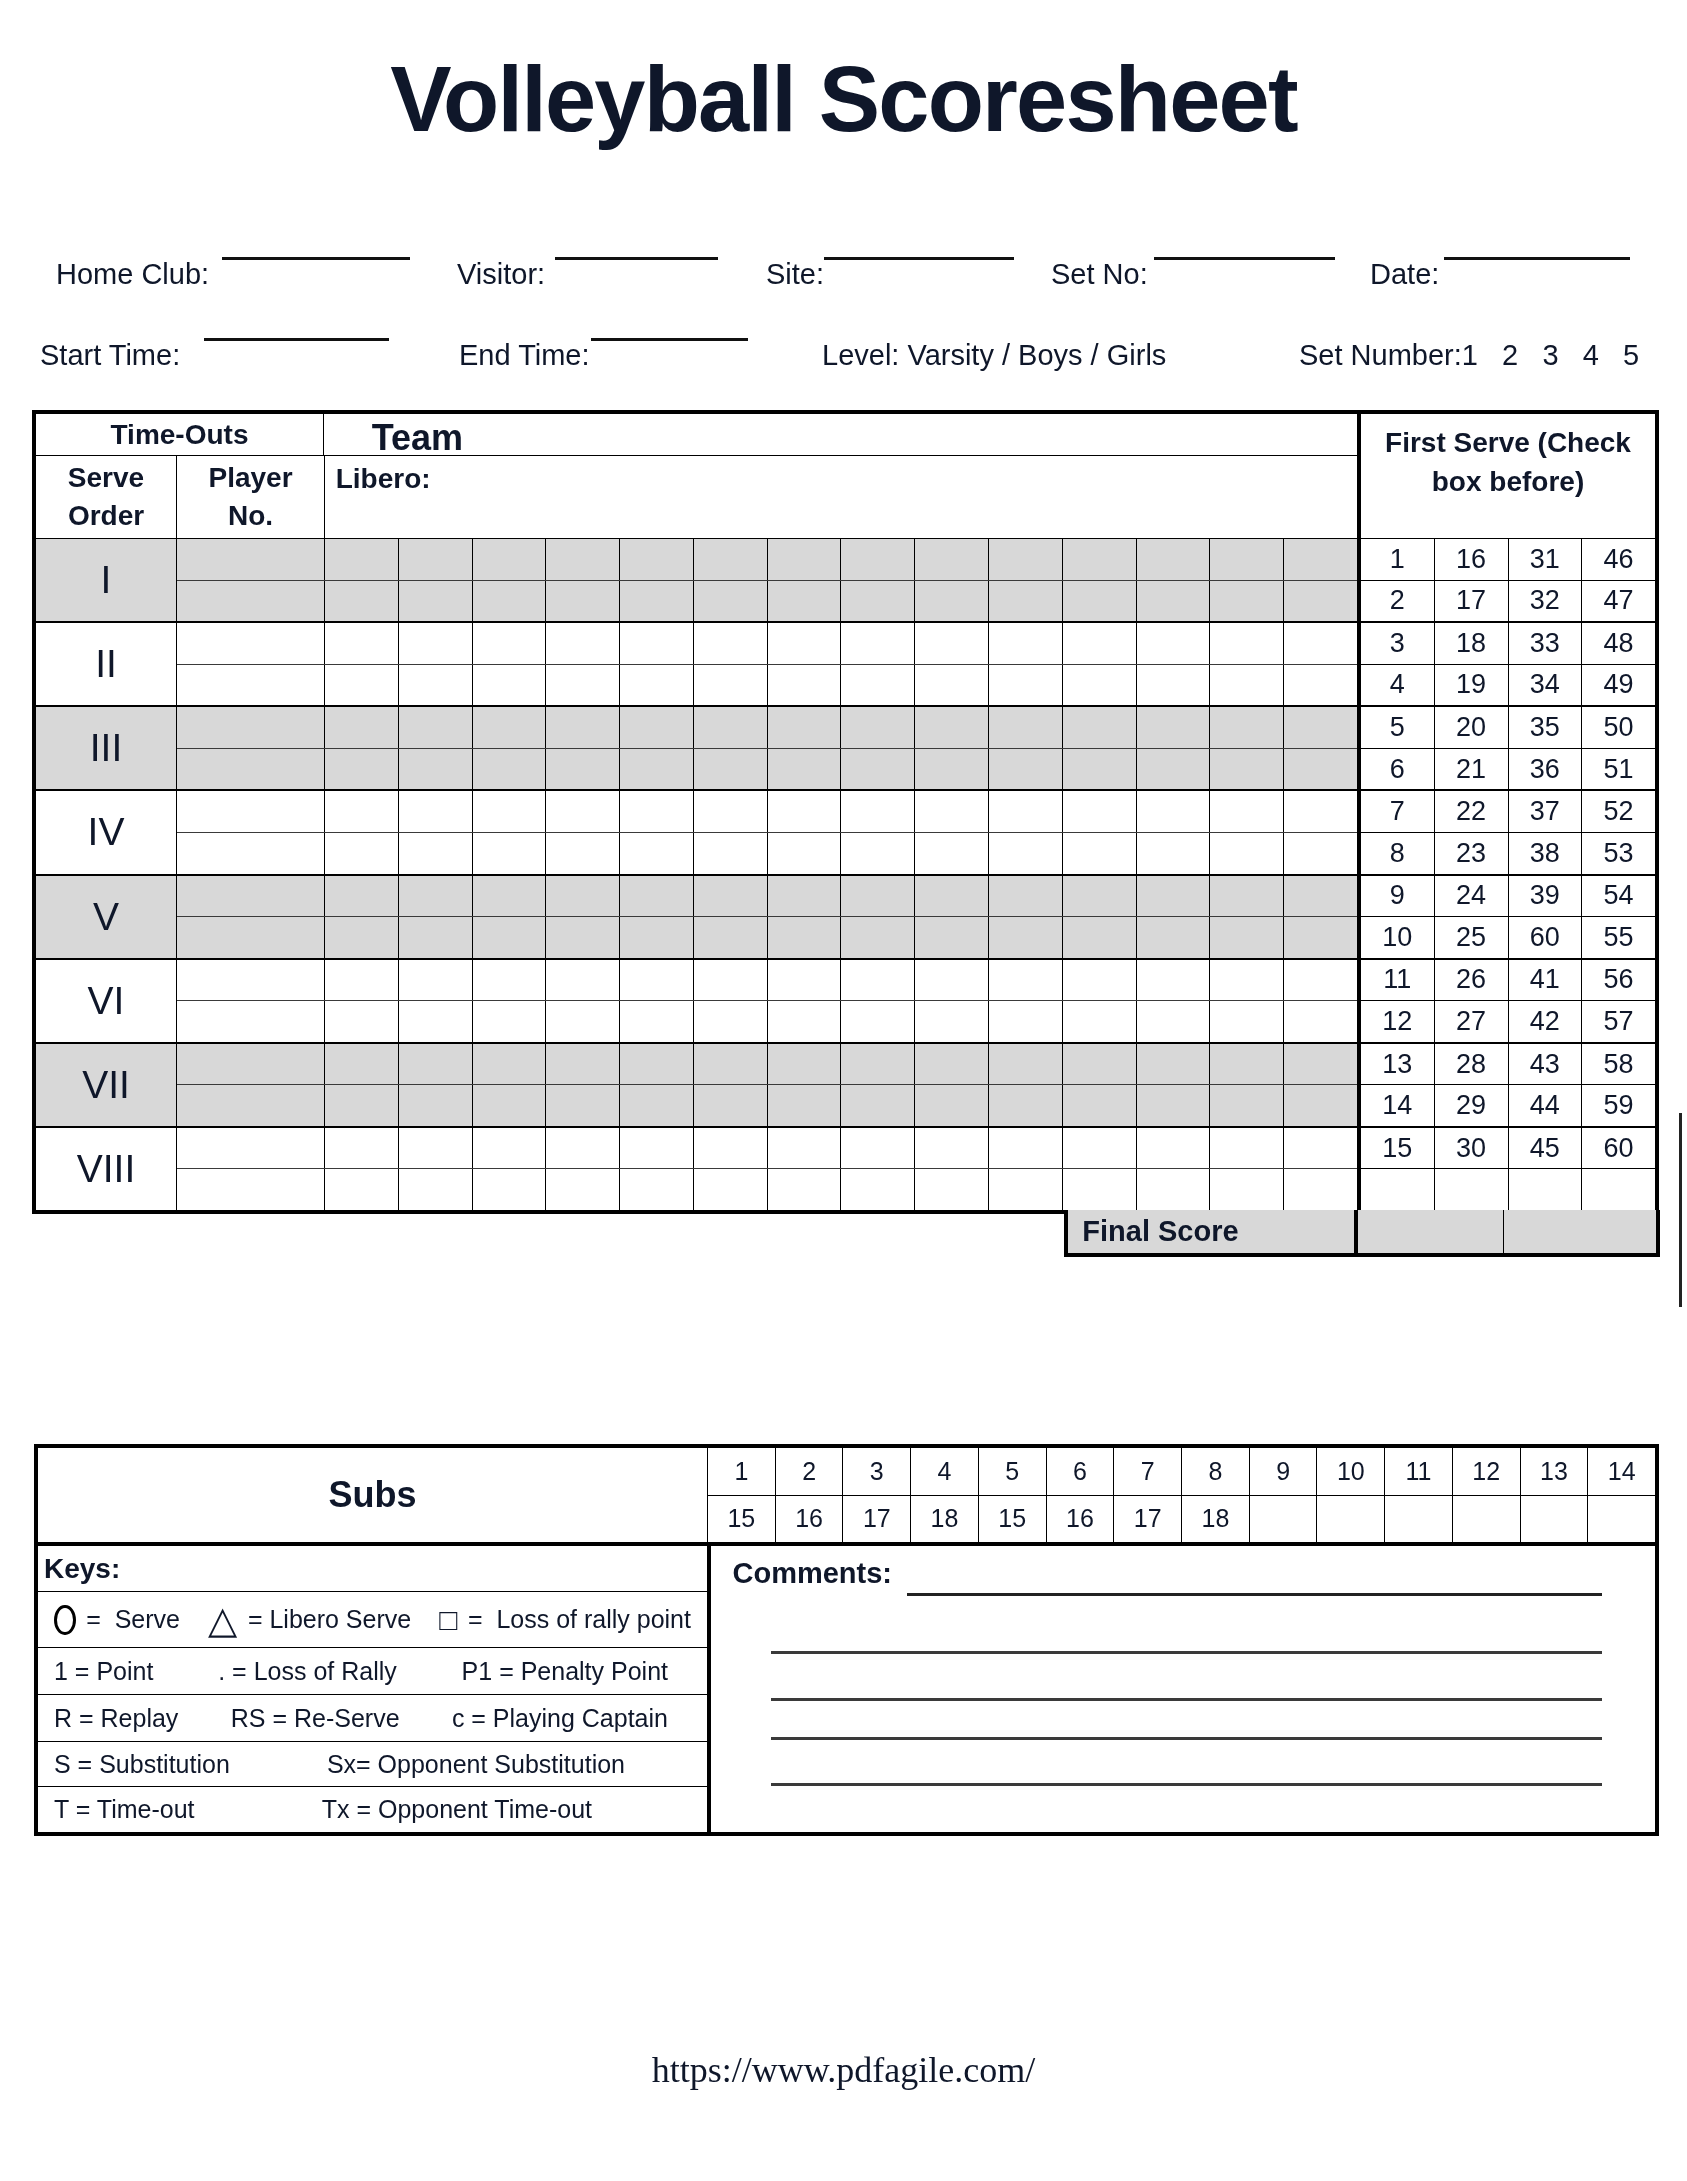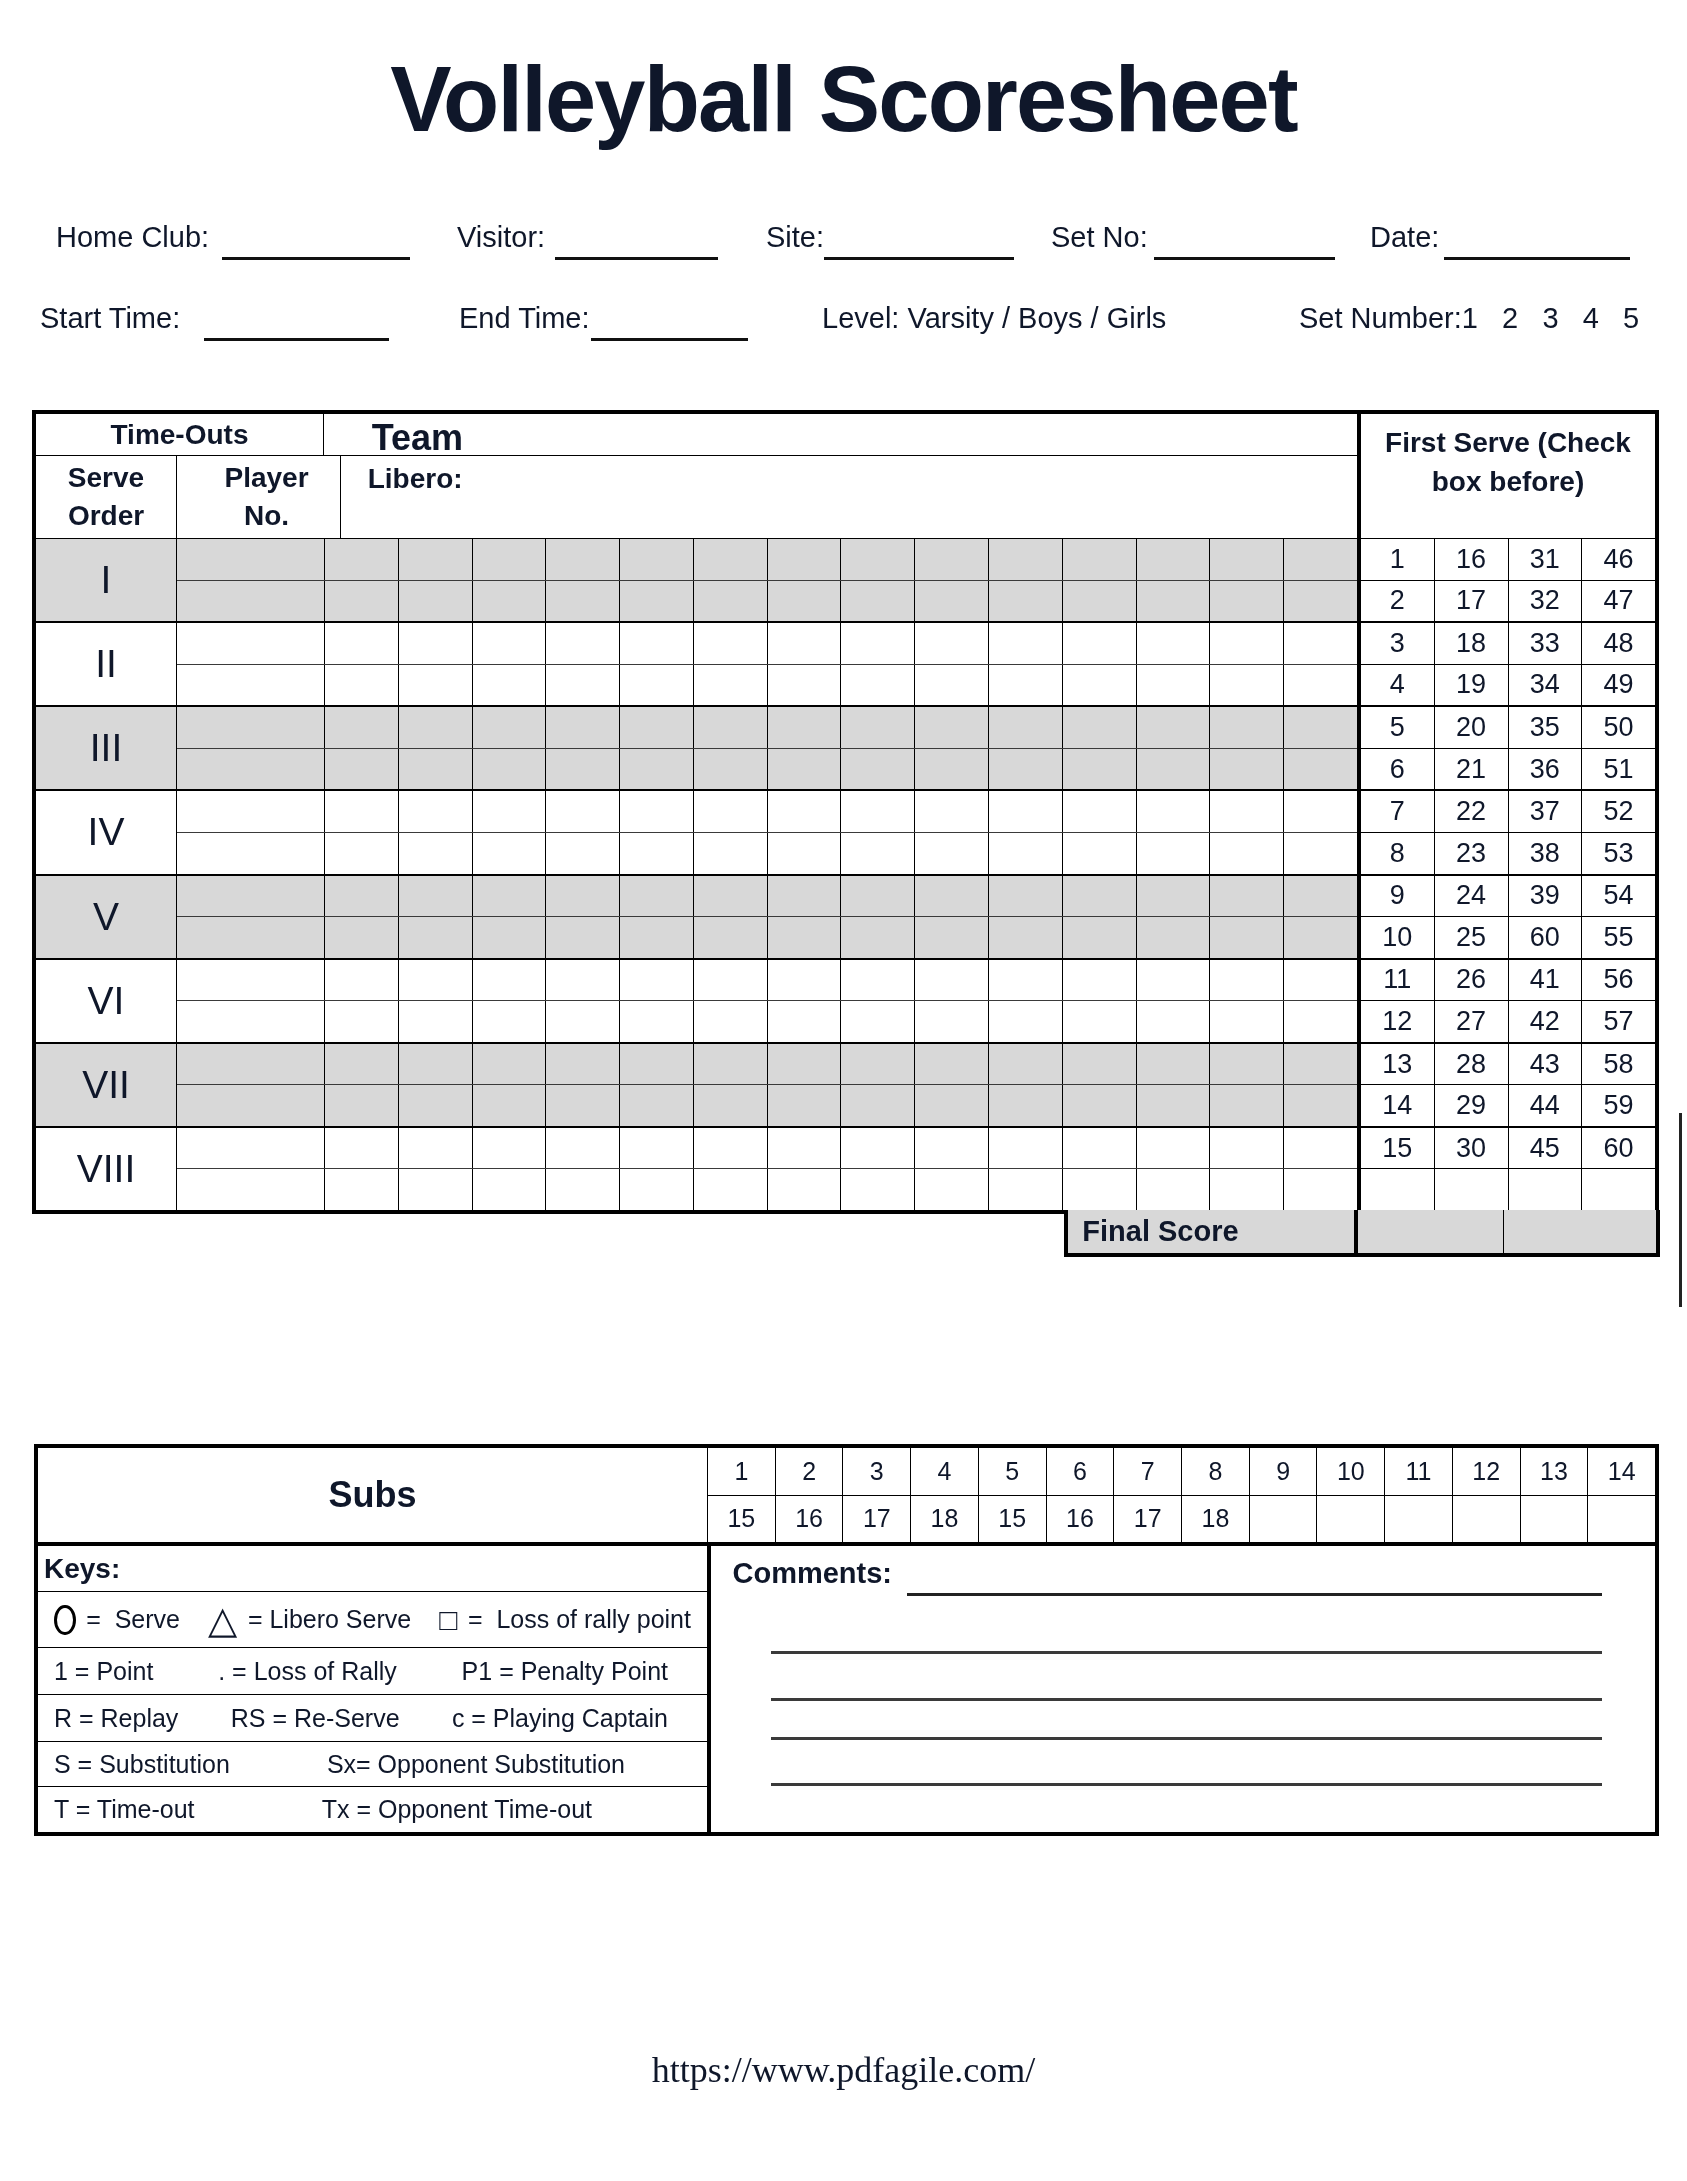--- a/index.html
+++ b/index.html
@@ -2,33 +2,33 @@
 <html style="font-size:14.3px"><head>
 <meta charset="utf-8">
 <style>
   html,body{margin:0;padding:0;background:#fff;}
   .page{position:relative;width:1687px;height:2182px;background:#fff;color:#0f172a;
         font-family:"Liberation Sans",sans-serif;overflow:hidden;}
 
   
   .title{position:absolute;left:0;right:0;top:47px;text-align:center;
          font-size:92px;font-weight:bold;letter-spacing:-1.8px;}
-  .fld{position:absolute;font-size:29px;white-space:pre;}
+  .fld{position:absolute;font-size:29px;white-space:pre;margin-top:37px;}
   .fline{position:absolute;height:2.7px;background:#111;}
 
   
   .main-table{position:absolute;left:32px;top:410px;width:1627px;height:804px;
               border:4.5px solid #000;box-sizing:border-box;display:flex;}
   .mt-left{width:1321px;display:flex;flex-direction:column;}
   .mt-right{flex:1;border-left:4.5px solid #000;display:flex;flex-direction:column;box-sizing:border-box;}
   .mt-h1{height:42px;display:flex;border-bottom:1.8px solid #000;box-sizing:border-box;gap:37px;}
   .timeouts-cell{width:288px;border-right:1.8px solid #000;box-sizing:border-box;display:flex;
                  align-items:center;justify-content:center;font-weight:bold;font-size:28px;}
   .team-cell{flex:1;font-weight:bold;font-size:36px;padding:2.7px 0 0 10.7px;}
-  .mt-h2{height:83px;display:flex;border-bottom:1.8px solid #000;box-sizing:border-box;gap:16px;}
+  .mt-h2{height:83px;display:flex;border-bottom:1.8px solid #000;box-sizing:border-box;}
   .so-head,.pn-head{display:flex;flex-direction:column;align-items:center;justify-content:center;
                     font-weight:bold;font-size:28px;line-height:1.35;box-sizing:border-box;}
   .so-head{width:141px;border-right:1.8px solid #000;}
   .pn-head{width:148px;border-right:1.8px solid #000;}
   .libero-cell{flex:1;font-weight:bold;font-size:28px;padding:7.2px 0 0 10.7px;}
   .score-grid-body{flex:1;display:flex;flex-direction:column;}
   .block{flex:1;display:flex;}
   .block + .block{border-top:2.7px solid #000;}
   .block.shaded{background:#d8d8d8;}
   .so-cell{width:141px;border-right:1.8px solid #000;box-sizing:border-box;display:flex;

